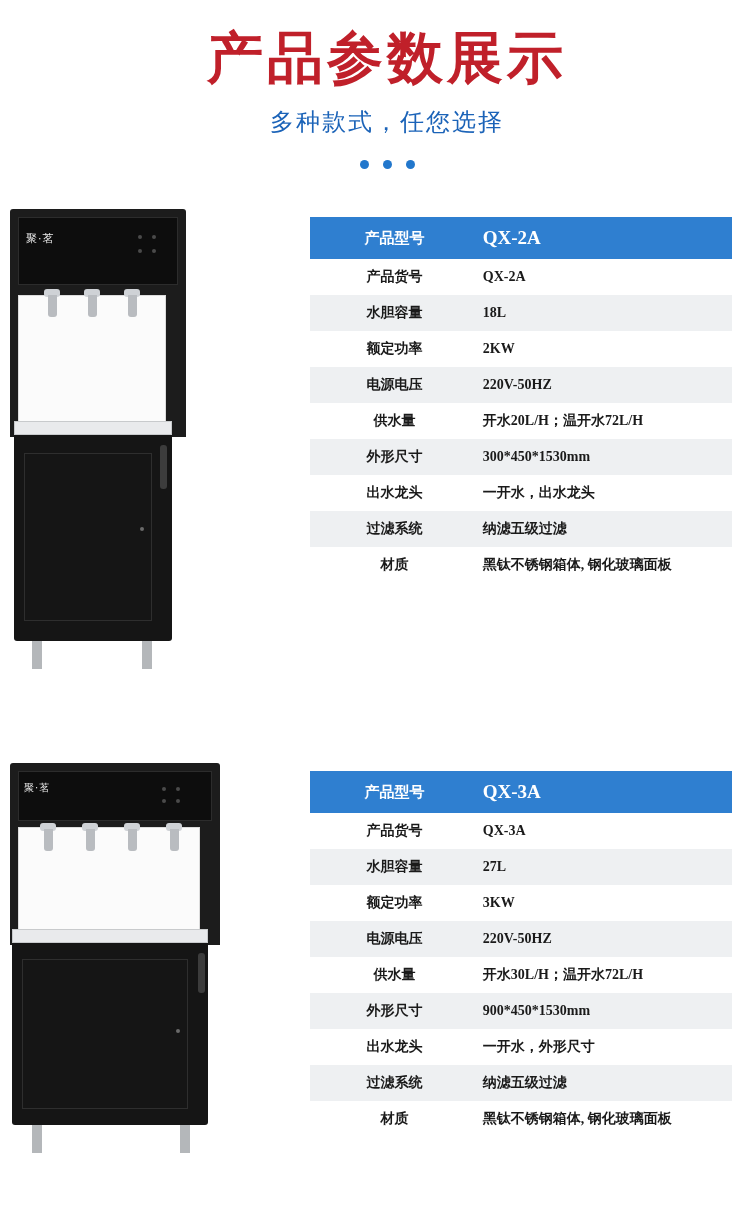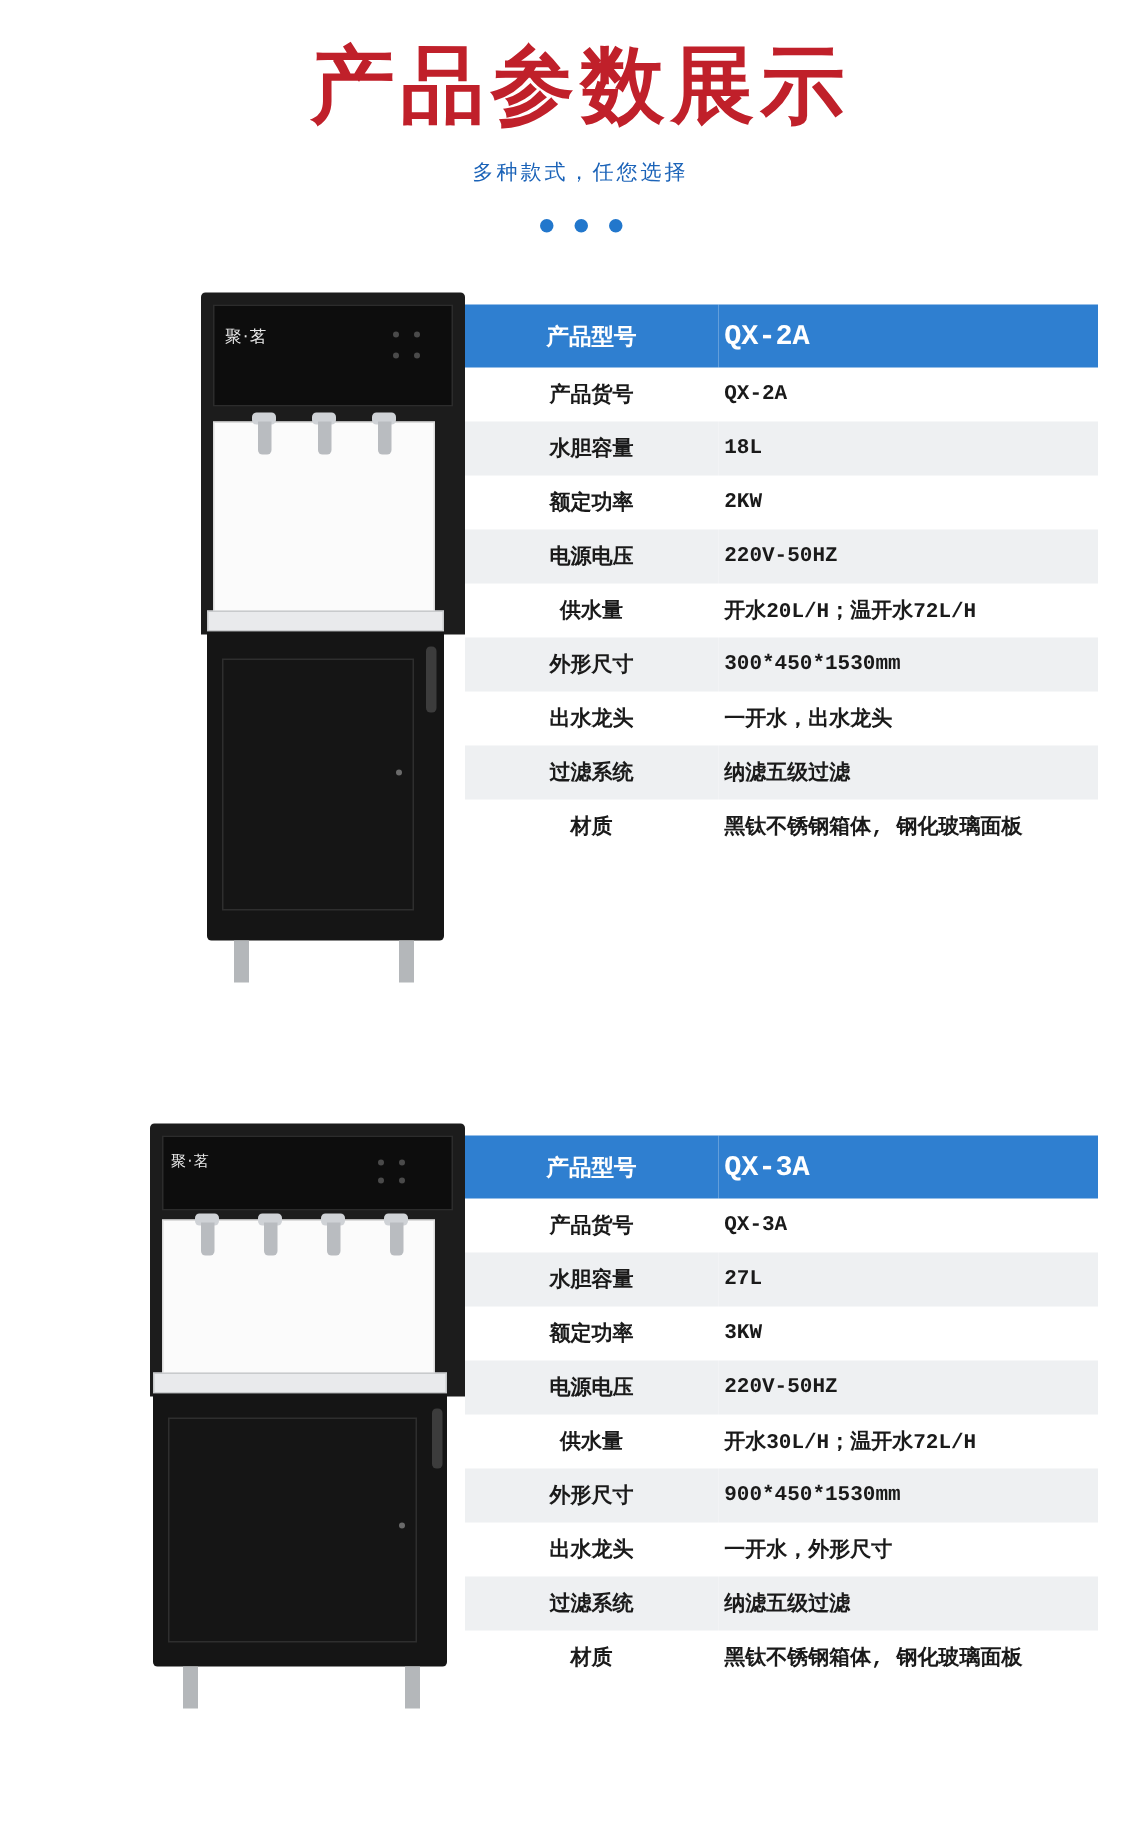--- a/index.html
+++ b/index.html
@@ -20,21 +20,21 @@
   .header-title {
     font-size: 56px;
     font-weight: bold;
     color: #c0202a;
     letter-spacing: 4px;
     line-height: 1.15;
     font-family: "DejaVu Sans", "Liberation Sans", sans-serif;
   }
   .header-sub {
     margin-top: 16px;
-    font-size: 14px;
+    font-size: 24px;
     color: #1b63b8;
     letter-spacing: 2px;
     font-family: Liberation Sans, sans-serif;
   }
   .dots {
     margin-top: 22px;
     display: flex;
     justify-content: center;
     gap: 14px;
   }
@@ -48,29 +48,29 @@
     display: flex;
     align-items: flex-start;
     margin-top: 40px;
     padding: 0 18px 0 10px;
   }
   .block-2 { margin-top: 92px; }
 
   .img-col {
     width: 300px;
     display: flex;
-    justify-content: flex-end;
+    justify-content: flex-start;
   }
   .spec-col { flex: 1; padding-top: 8px; }
 
   
   table.spec {
     width: 100%;
     border-collapse: collapse;
-    font-family: Liberation Mono, monospace;
+    font-family: Liberation Serif, serif;
   }
   table.spec td {
     padding: 9px 4px;
     font-size: 14px;
     color: #1a1a1a;
     font-weight: bold;
   }
   table.spec td.k {
     width: 40%;
     text-align: center;

